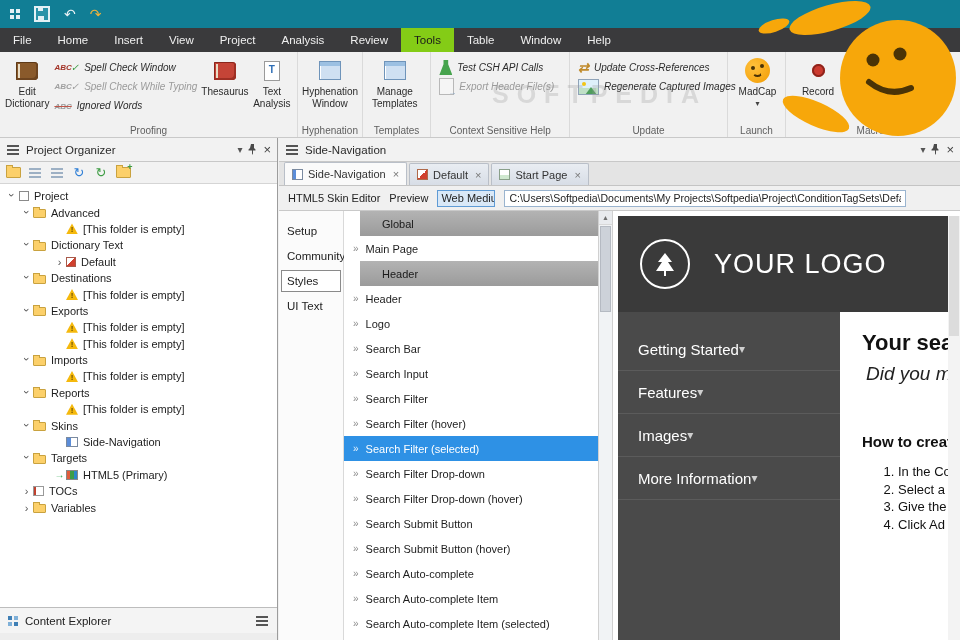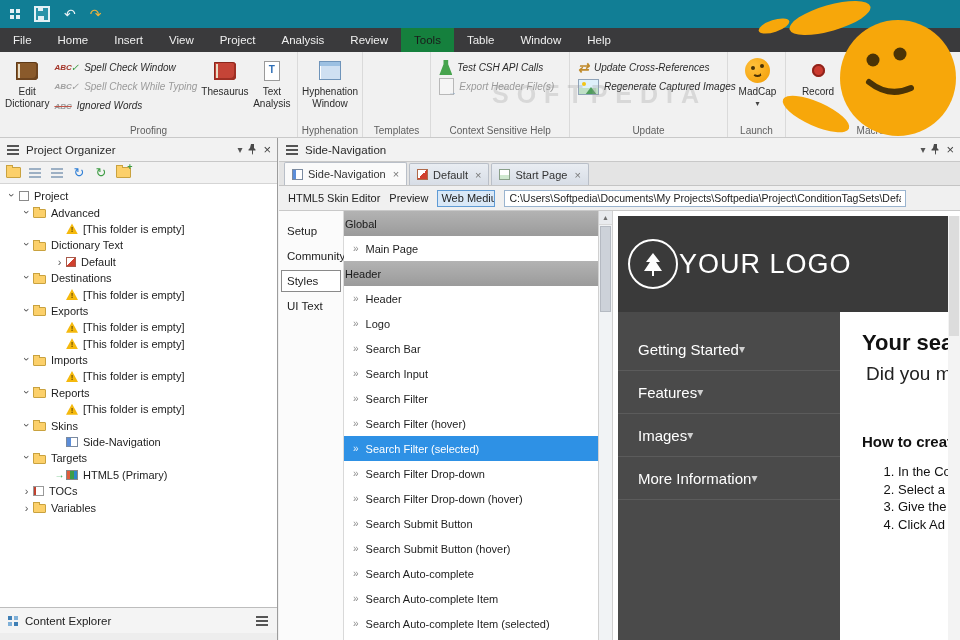--- a/index.html
+++ b/index.html
@@ -11,21 +11,21 @@
   .t-grid{width:4px;height:4px;background:#e3f1f5;box-shadow:6px 0 0 #e3f1f5,0 6px 0 #e3f1f5,6px 6px 0 #e3f1f5;display:inline-block;margin:-6px 6px 0 0;}
   .t-save{position:relative;width:12px;height:12px;border:2px solid #e3f1f5;background:#2a93a8;display:inline-block;}
   .t-save::before{content:"";position:absolute;top:0;left:2px;width:5px;height:3px;background:#e3f1f5;}
   .t-save::after{content:"";position:absolute;bottom:0;left:2px;width:6px;height:4px;background:#e3f1f5;}
   .t-arrow{font-size:14px;line-height:1;color:#e8f2f5;}
   .t-arrow.redo{color:#f0b43c;}
 
   
   .menubar{position:absolute;top:28px;left:0;right:0;height:24px;background:#3a3a3c;display:flex;z-index:5;}
   .menu-item{color:#f0f0f0;font-size:11.5px;line-height:24px;padding:0 13px;cursor:default;}
-  .menu-item[data-active="true"]{background:#15803d;color:#1a1a1a;}
+  .menu-item[data-active="true"]{background:#84cc16;color:#1a1a1a;}
 
   
   .ribbon{position:absolute;top:52px;left:0;right:0;height:86px;background:#f1f1f1;border-bottom:1px solid #c9c9c9;display:flex;box-sizing:border-box;}
   .rgroup{position:relative;height:100%;border-right:1px solid #dadada;box-sizing:border-box;padding:2px 2px 14px 4px;display:flex;align-items:flex-start;}
   .rgroup-label{position:absolute;bottom:1px;left:0;right:0;text-align:center;font-size:10px;color:#5f5f5f;white-space:nowrap;}
   .g-proofing{width:298px;}.g-hyph{width:68px;}.g-tmpl{width:72px;}.g-csh{width:146px;}.g-update{width:158px;}.g-launch{width:58px;}.g-macros{flex:1;border-right:none;}
   .bigbtn{width:56px;display:flex;flex-direction:column;align-items:center;text-align:center;font-size:10px;color:#2b2b2b;gap:2px;padding-top:3px;line-height:1.15;}
   .bigbtn .bi{height:27px;display:flex;align-items:center;justify-content:center;}
   .smallstack{display:flex;flex-direction:column;gap:2px;padding-top:5px;}
   .smallbtn{display:flex;align-items:center;gap:5px;font-size:10px;color:#2b2b2b;height:17px;padding:0 4px;white-space:nowrap;font-style:italic;}
@@ -117,40 +117,40 @@
   .edit-toolbar{height:24px;background:#f0f0f0;border-bottom:1px solid #c9c9c9;display:flex;align-items:center;gap:9px;padding:0 9px;font-size:11px;color:#222;flex:none;}
   .medium-combo{display:flex;align-items:center;border:1px solid #5f9bd5;background:#d9e8f7;height:17px;padding:0 3px;font-size:11px;width:58px;overflow:hidden;white-space:nowrap;flex:none;box-sizing:border-box;}
   .path-input{width:402px;height:17px;border:1px solid #9ab4cf;background:#fff;font-size:10.5px;color:#222;padding:0 4px;font-family:"Liberation Sans",sans-serif;box-sizing:border-box;flex:none;}
 
   .edit-body{flex:1;display:flex;min-height:0;}
   .side-tabs{width:65px;background:#fbfbfb;border-right:1px solid #d9d9d9;padding-top:9px;display:flex;flex-direction:column;gap:3px;flex:none;box-sizing:border-box;}
   .side-tab{font-size:11.5px;color:#222;padding:4px 5px;margin:0 2px;border:1px solid transparent;white-space:nowrap;}
   .side-tab[data-active="true"]{border:1px solid #8a8a8a;background:#fff;}
   .styles-list{width:255px;background:#fff;border-right:1px solid #d0d0d0;overflow:hidden;flex:none;box-sizing:border-box;}
   .style-row{height:25px;display:flex;align-items:center;font-size:11px;color:#1d1d1d;padding-left:9px;gap:7px;white-space:nowrap;}
-  .style-row[data-type="section"]{background:linear-gradient(#b3b3b3,#9b9b9b);color:#1a1a1a;padding-left:1px;}
+  .style-row[data-type="section"]{background:linear-gradient(#b3b3b3,#9b9b9b);color:#1a1a1a;padding-left:22px;margin-left:16px;}
   .style-row[data-type="selected"]{background:#2e91e5;color:#fff;}
   .style-row[data-type="selected"] .srow-chev{color:#e8f2fb;}
   .srow-chev{color:#8a8a8a;font-size:10px;line-height:1;}
   .styles-scroll{width:13px;background:#f1f3f5;border-right:1px solid #d0d0d0;position:relative;flex:none;}
   .scroll-up{position:absolute;top:0;left:0;right:0;height:13px;display:flex;align-items:center;justify-content:center;font-size:7px;color:#707070;background:#e9ebee;border-bottom:1px solid #d8d8d8;}
   .scroll-thumb{position:absolute;top:15px;left:1px;right:1px;height:84px;background:#cdd2d9;border:1px solid #b5bac2;}
 
   
   .preview{flex:1;background:#fff;position:relative;overflow:hidden;}
-  .pv-header{position:absolute;top:5px;left:5px;right:12px;height:96px;background:#3a3a3a;display:flex;align-items:center;padding-left:10px;gap:1px;}
+  .pv-header{position:absolute;top:5px;left:5px;right:12px;height:96px;background:#3a3a3a;display:flex;align-items:center;padding-left:22px;gap:24px;}
   .pv-logo-circle{width:46px;height:46px;border:2.5px solid #fff;border-radius:50%;display:flex;align-items:center;justify-content:center;flex:none;}
   .pv-logo-text{color:#fff;font-size:27px;letter-spacing:1px;white-space:nowrap;}
   .pv-body{position:absolute;top:101px;left:5px;right:12px;bottom:0;display:flex;}
   .pv-nav{width:222px;background:#4a4a4a;padding-top:16px;flex:none;box-sizing:border-box;}
   .pv-nav-item{height:43px;display:flex;align-items:center;padding:0 16px 0 20px;color:#fff;font-size:15px;border-bottom:1px solid #5b5b5b;box-sizing:border-box;}
   .pv-chev{color:#cfcfcf;font-size:12px;}
   .pv-content{flex:1;background:#fff;padding:18px 0 0 22px;overflow:hidden;white-space:nowrap;}
   .pv-h1{font-size:22px;font-weight:bold;color:#111;margin:0 0 7px;}
-  .pv-h2{font-size:19px;color:#222;margin:4px;}
+  .pv-h2{font-size:19px;font-style:italic;color:#222;margin:4px;}
   .pv-h3{font-size:15px;font-weight:bold;color:#111;margin:48px 0 13px;}
   .pv-ol{margin:0;padding-left:36px;font-size:13px;color:#111;line-height:17.5px;}
   .pv-scroll{position:absolute;right:0;top:5px;bottom:0;width:12px;background:#f3f3f3;}
   .pv-thumb{position:absolute;top:0;left:1px;right:1px;height:120px;background:#dcdcdc;}
 
   .pin-icon svg{display:block;}
 </style>
 </head>
 <body>
 
@@ -229,20 +229,26 @@
       <div class="bigbtn">
         <span class="bi">
             <span class="i-win"></span>
           </span>
         <span>Hyphenation Window</span>
       </div>
       <div class="rgroup-label">Hyphenation</div>
     </div>
 
     <div class="rgroup g-tmpl">
+      <div class="bigbtn">
+        <span class="bi">
+            <span class="i-win"></span>
+          </span>
+        <span>Manage Templates</span>
+      </div>
       <div class="rgroup-label">Templates</div>
     </div>
 
     <div class="rgroup g-csh">
       <div class="smallstack">
         <div class="smallbtn">
           <span class="i-flask"></span>
           <span>Test CSH API Calls</span>
         </div>
         <div class="smallbtn disabled">

